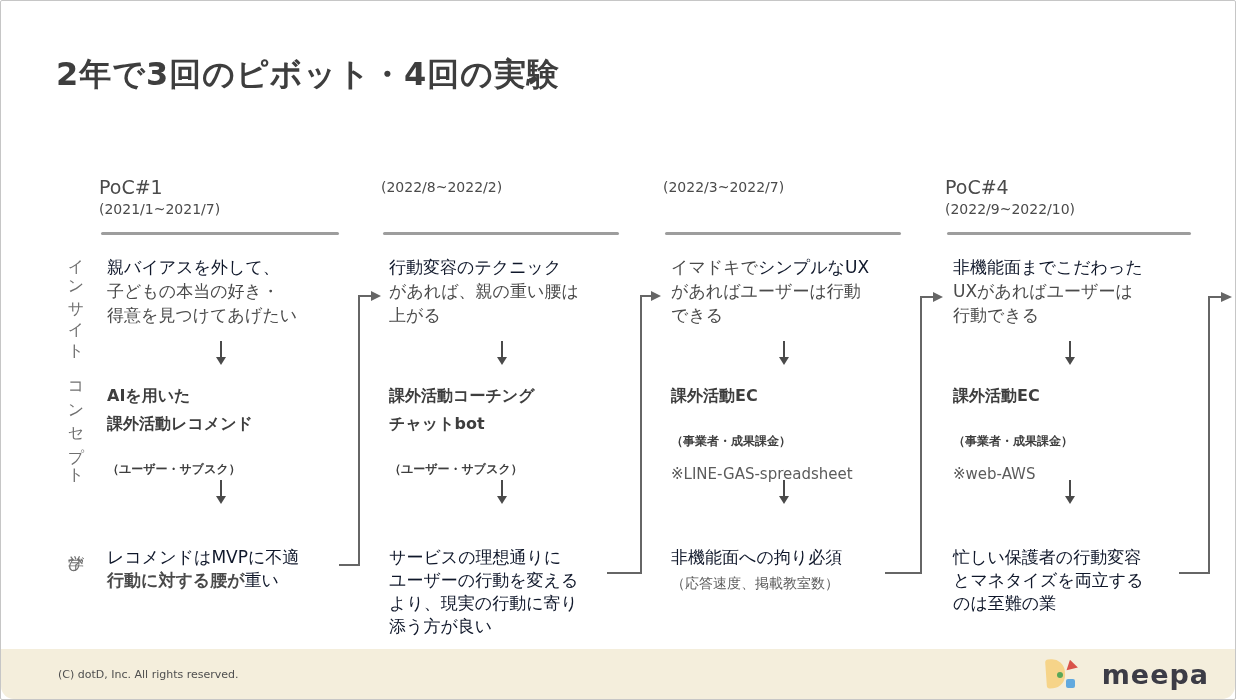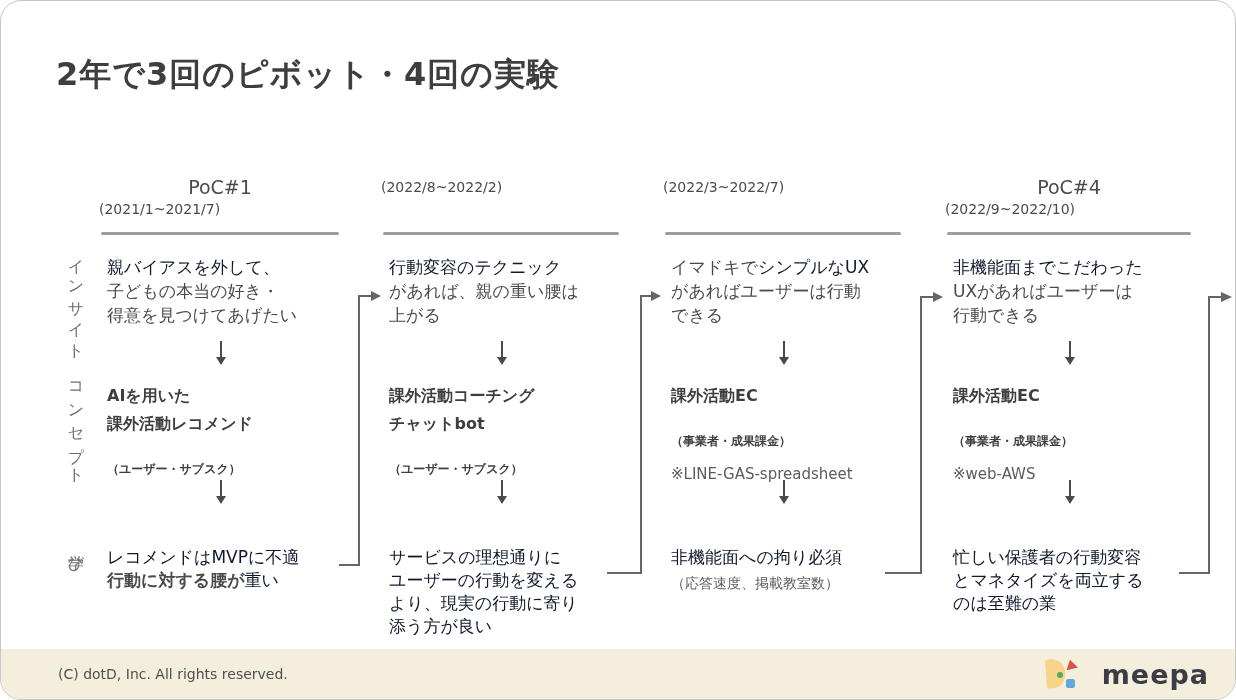--- a/index.html
+++ b/index.html
@@ -1,28 +1,28 @@
 <!DOCTYPE html>
 <html><head>
 <meta charset="utf-8">
 <style>
   * { margin:0; padding:0; box-sizing:border-box; }
   body { background:#ffffff; font-family:"DejaVu Sans", sans-serif; }
   .slide { position:relative; width:1236px; height:700px; background:#ffffff;
-           border:1px solid #c6c6c6; border-radius:21px; overflow:hidden; }
+           border:1px solid #c6c6c6; border-radius:2px; overflow:hidden; }
   .title { position:absolute; left:55px; top:52px; font-size:32px; font-weight:bold;
            color:#3e3e3e; letter-spacing:1px; }
 
   .poc-col { position:absolute; top:175px; height:460px; }
   .c1 { left:98px;  width:242px; }
   .c2 { left:380px; width:240px; }
   .c3 { left:662px; width:240px; }
   .c4 { left:944px; width:248px; }
 
-  .poc-name   { text-align:center; font-size:19px; color:#4a4a4a; }
+  .poc-name   { text-align:left; font-size:19px; color:#4a4a4a; }
   .poc-period { text-align:left; font-size:14px; color:#4a4a4a; margin-top:3px; }
   .rule { position:absolute; left:2px; right:2px; top:56px; height:3px;
           background:#9d9d9d; border-radius:2px; }
 
   .block { position:absolute; left:8px; right:0; font-size:17px; line-height:24px; color:#4a4a4a; }
   .insight  { top:79px; }
   .concept  { top:206px; }
   .learning { top:370px; line-height:23px; font-weight:bold; }
 
   .seg { white-space:pre-line; }
@@ -43,21 +43,21 @@
             color:#6f6f6f; letter-spacing:3px; }
   .vl-insight  { top:247px; }
   .vl-concept  { top:371px; }
   .vl-learning { top:541px; }
 
   .connectors { position:absolute; left:0; top:0; pointer-events:none; }
 
   .footer { position:absolute; left:0; right:0; bottom:0; height:50px; background:#f4eedc;
             display:flex; align-items:center; justify-content:space-between;
             padding:0 26px 0 57px; border-radius:0 0 13px 13px; }
-  .copyright { font-size:14px; color:#4f4f4f; }
+  .copyright { font-size:11px; color:#4f4f4f; }
   .brand { display:flex; align-items:center; gap:20px; }
   .brand-icon { position:relative; width:36px; height:32px; }
   .icon-flag { position:absolute; left:0; top:1px; width:19px; height:29px;
                background:#F6D489; border-radius:3px 13px 13px 3px; transform:rotate(-4deg); }
   .icon-tri  { position:absolute; right:4px; top:3px; width:0; height:0;
                border-left:10px solid #D9534A; border-top:5px solid transparent;
                border-bottom:6px solid transparent; transform:rotate(18deg); }
   .icon-dot  { position:absolute; left:11px; top:14px; width:6px; height:6px;
                border-radius:50%; background:#58A758; }
   .icon-sq   { position:absolute; right:7px; bottom:2px; width:9px; height:9px;

